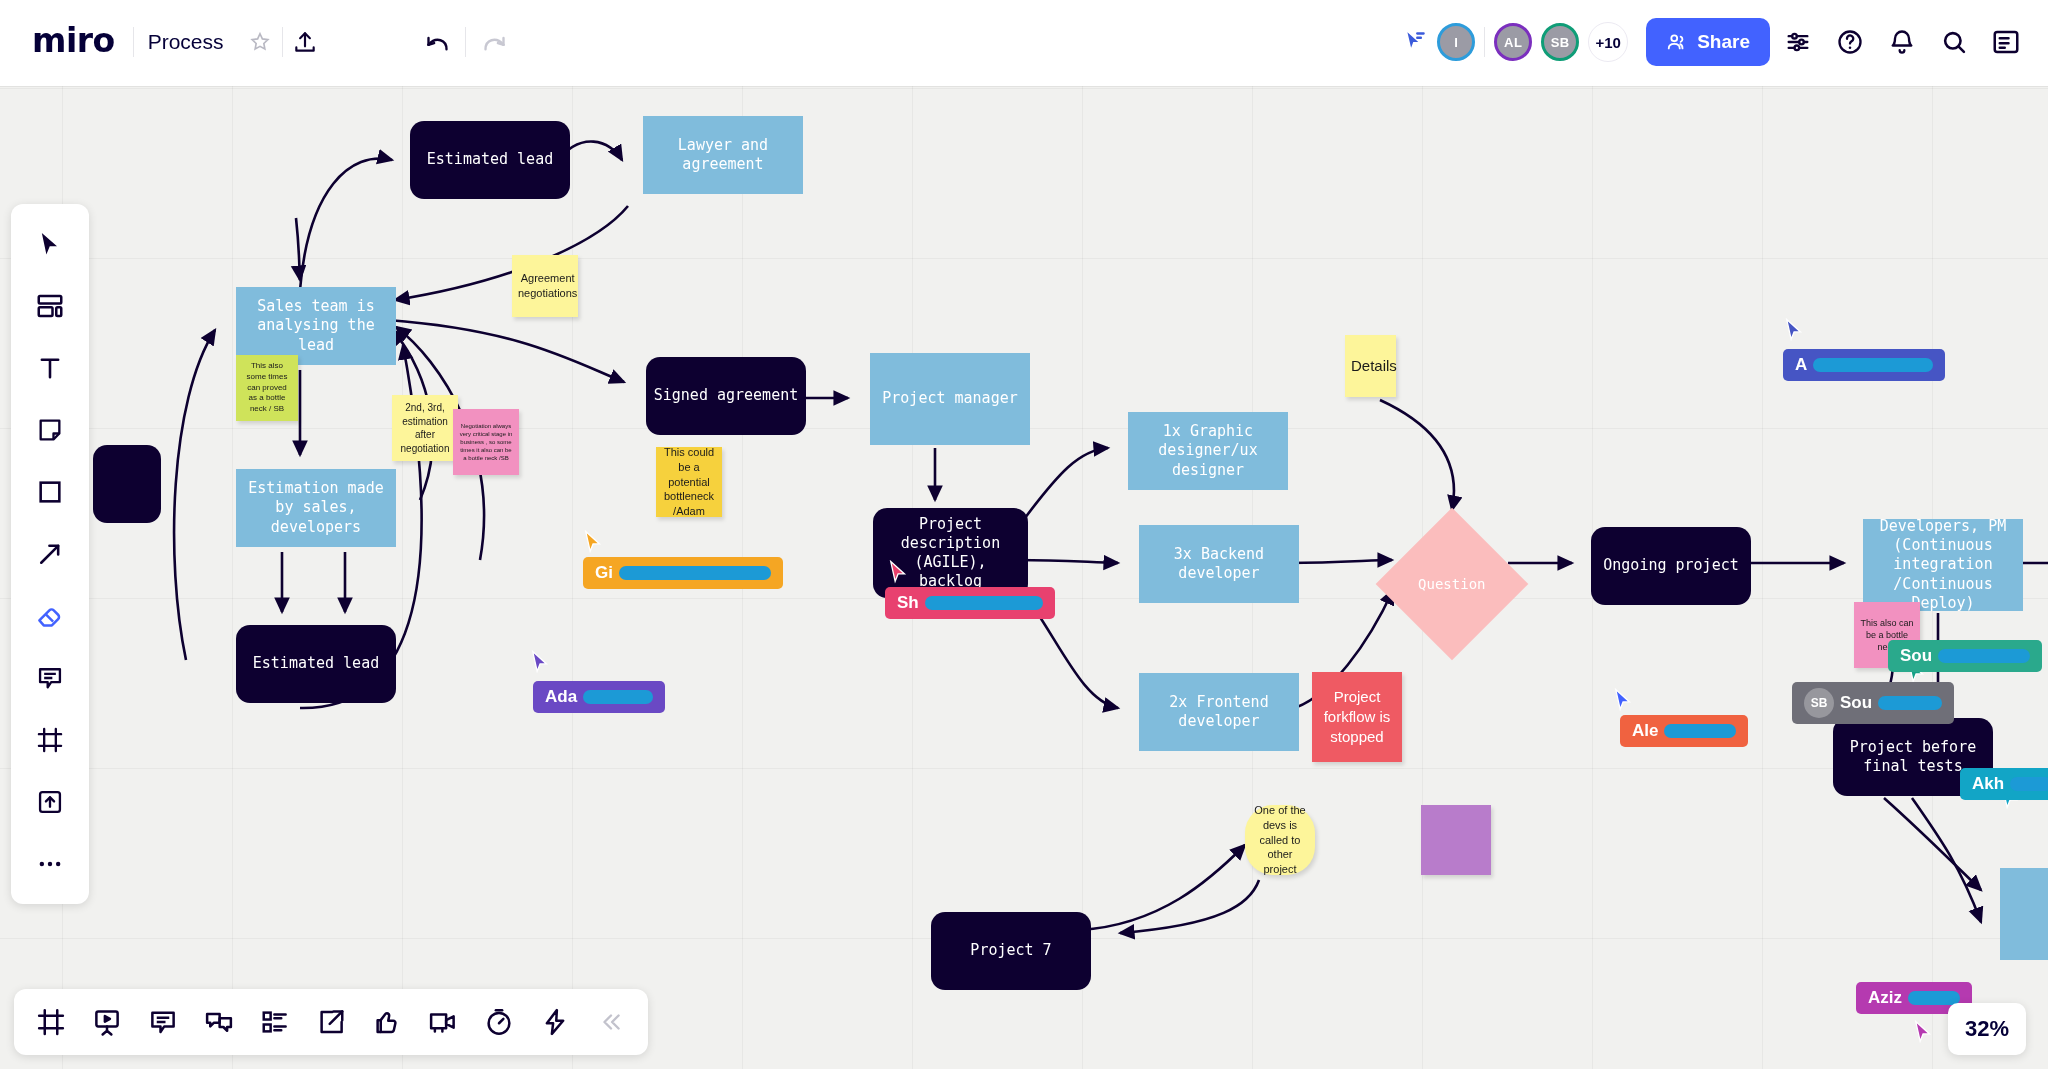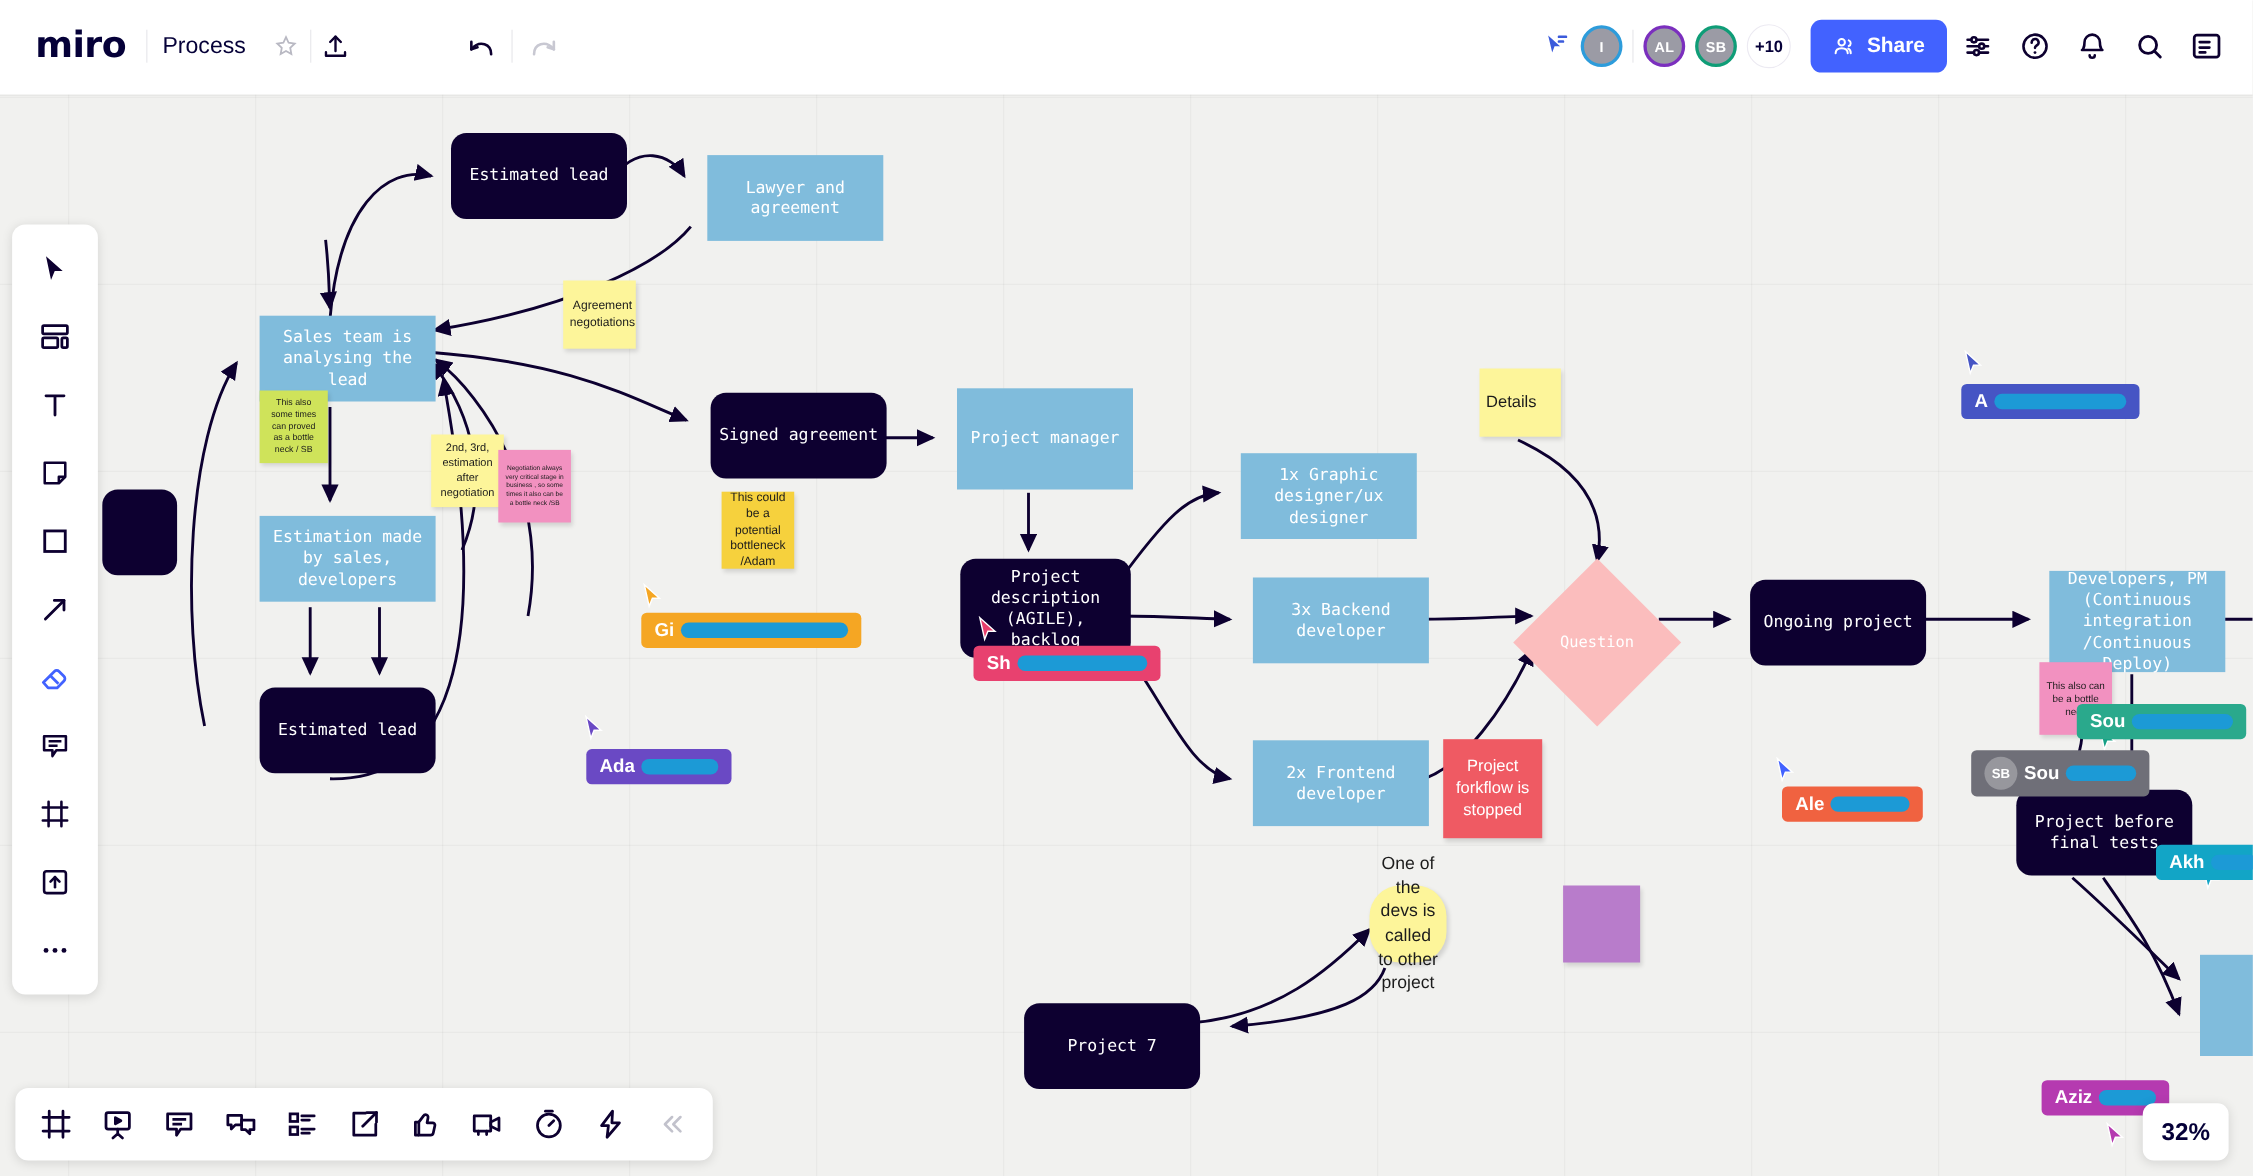--- a/index.html
+++ b/index.html
@@ -141,21 +141,21 @@
       <path d="M1890,612 C1900,660 1890,700 1875,715"></path>
       <path d="M1884,798 C1920,830 1950,860 1981,890"></path>
       <path d="M1912,798 C1940,838 1960,866 1981,922"></path>
       <path d="M1080,930 C1160,925 1210,880 1245,845"></path>
       <path d="M1259,880 C1250,905 1220,925 1120,933"></path>
     </g>
   </svg>
 <div class="node n-dark" style="left: 397px; top: 121px; width: 160px; height: 78px; padding: 4px 6px;">
       <span>Estimated lead</span>
     </div>
-    <div class="node n-blue" style="left: 630px; top: 141px; width: 160px; height: 78px; padding: 4px 6px;">
+    <div class="node n-blue" style="left: 630px; top: 116px; width: 160px; height: 78px; padding: 4px 6px;">
       <span>Lawyer and agreement</span>
     </div>
     <div class="node n-blue" style="left: 223px; top: 469px; width: 160px; height: 78px; padding: 4px 6px;">
       <span>Estimation made by sales, developers</span>
     </div>
     <div class="node n-blue" style="left: 223px; top: 287px; width: 160px; height: 78px; padding: 4px 6px;">
       <span>Sales team is analysing the lead</span>
     </div>
     <div class="node n-dark" style="left: 223px; top: 625px; width: 160px; height: 78px; padding: 4px 6px;">
       <span>Estimated lead</span>
@@ -207,27 +207,27 @@
     </div>
     <div class="sticky s-yellow" style="left: 392px; top: 395px; width: 66px; height: 66px; font-size: 10px;">
       <span>2nd, 3rd, estimation after negotiation</span>
     </div>
     <div class="sticky s-pink" style="left: 453px; top: 409px; width: 66px; height: 66px; font-size: 6px;">
       <span>Negotiation always very critical stage in business , so some times it also can be a bottle neck /SB</span>
     </div>
     <div class="sticky s-gold" style="left: 656px; top: 447px; width: 66px; height: 70px; font-size: 11px;">
       <span>This could be a potential bottleneck /Adam</span>
     </div>
-    <div class="sticky s-yellow" style="left: 1345px; top: 335px; width: 74px; height: 62px; font-size: 15px;">
+    <div class="sticky s-yellow" style="left: 1345px; top: 335px; width: 51px; height: 62px; font-size: 15px;">
       <span>Details</span>
     </div>
     <div class="sticky s-red" style="left: 1312px; top: 672px; width: 90px; height: 90px; font-size: 15px;">
       <span>Project forkflow is stopped</span>
     </div>
-    <div class="sticky s-yellow" style="left: 1245px; top: 805px; width: 70px; height: 70px; font-size: 16px; border-radius: 28px;">
+    <div class="sticky s-yellow" style="left: 1245px; top: 805px; width: 70px; height: 70px; font-size: 11px; border-radius: 28px;">
       <span>One of the devs is called to other project</span>
     </div>
     <div class="sticky s-purple" style="left: 1421px; top: 805px; width: 70px; height: 70px; font-size: 11px;">
       <span></span>
     </div>
     <div class="sticky s-pink" style="left: 1854px; top: 602px; width: 66px; height: 66px; font-size: 9px;">
       <span>This also can be a bottle neck</span>
     </div>
     <div class="cur" style="left: 530px; top: 650px;"><svg width="22" height="26" viewBox="0 0 24 28">
       <path d="M3 1.5l15 13.5h-7l-3.2 8z" fill="#6a49c4" stroke="#fff" stroke-width="1.4"></path>

